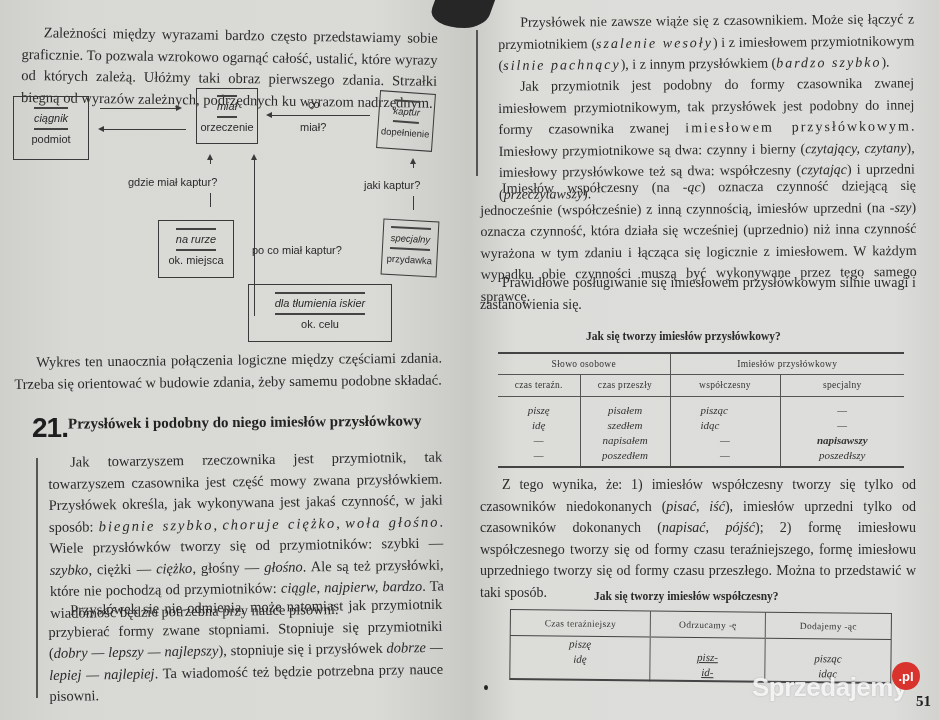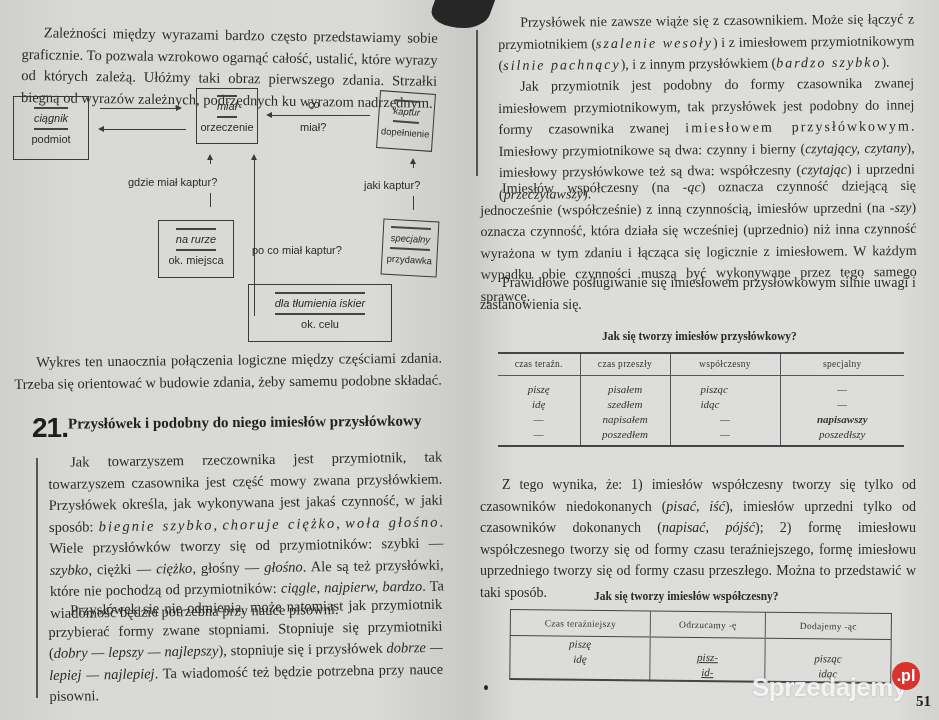--- a/index.html
+++ b/index.html
@@ -92,21 +92,21 @@
   }
   .watermark {
     position: absolute; left: 752px; top: 672px;
     font-family: "Liberation Sans", "DejaVu Sans", sans-serif; font-weight: bold; font-size: 26px;
     color: rgba(255,255,255,0.82); letter-spacing: -0.5px;
     text-shadow: 0 0 2px rgba(150,150,150,0.6);
   }
   .watermark-badge {
     position: absolute; left: 892px; top: 662px; width: 28px; height: 28px; border-radius: 50%;
     background: #d8332c; color: #fff; font-family: "Liberation Sans", "DejaVu Sans", sans-serif;
-    font-weight: bold; font-size: 16px; display: flex; align-items: center; justify-content: center;
+    font-weight: bold; font-size: 13px; display: flex; align-items: center; justify-content: center;
   }
   .speck { position: absolute; width: 4px; height: 5px; background: #222; border-radius: 50%; }
 </style>
 </head>
 <body>
 
 <div class="spread">
 
   <div class="page page-left">
     <div class="p" style="left:22px; top:22px; width:416px; transform: rotate(0.8deg); transform-origin:left top;">
@@ -193,24 +193,28 @@
     </div>
 
     <div class="p" style="left:12px; top:178px; width:436px; font-size:14px; transform: rotate(-0.4deg); transform-origin:left top;">
       <span class="ind"></span><span>Imiesłów współczesny (na </span><span class="it">-ąc</span><span>) oznacza czynność dziejącą się jednocześnie (współcześnie) z inną czynnością, imiesłów uprzedni (na </span><span class="it">-szy</span><span>) oznacza czynność, która działa się wcześniej (uprzednio) niż inna czynność wyrażona w tym zdaniu i łącząca się logicznie z imiesłowem. W każdym wypadku obie czynności muszą być wykonywane przez tego samego sprawcę.</span>
     </div>
 
     <div class="p" style="left:12px; top:272px; width:436px; font-size:14px;">
       <span class="ind"></span><span>Prawidłowe posługiwanie się imiesłowem przysłówkowym silnie uwagi i zastanowienia się.</span>
     </div>
 
-    <span class="table-caption" style="left:118px; top:330px;margin-left:16px;">Jak się tworzy imiesłów przysłówkowy?</span>
+    <span class="table-caption" style="left:118px; top:330px;">Jak się tworzy imiesłów przysłówkowy?</span>
 
     <table class="tbl t1" style="left:30px; top:352px; width:406px;">
       <tbody>
+          <tr class="h1">
+        <th colspan="2">Słowo osobowe</th>
+        <th colspan="2">Imiesłów przysłówkowy</th>
+      </tr>
       <tr class="h2">
         <th style="width:82px;">czas teraźn.</th>
         <th style="width:90px;">czas przeszły</th>
         <th style="width:110px;">współczesny</th>
         <th>specjalny</th>
       </tr>
       <tr>
         <td style="padding-top:6px; text-align:center;">piszę</td>
         <td style="padding-top:6px; text-align:center;">pisałem</td>
         <td style="padding-top:6px; padding-left:30px;">pisząc</td>

